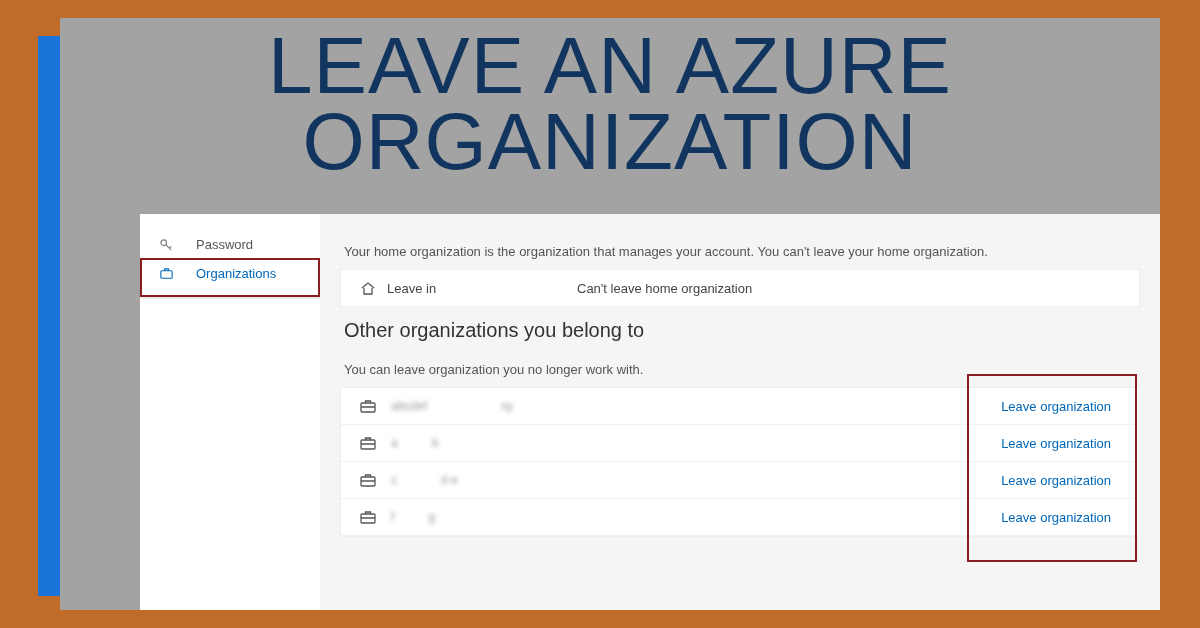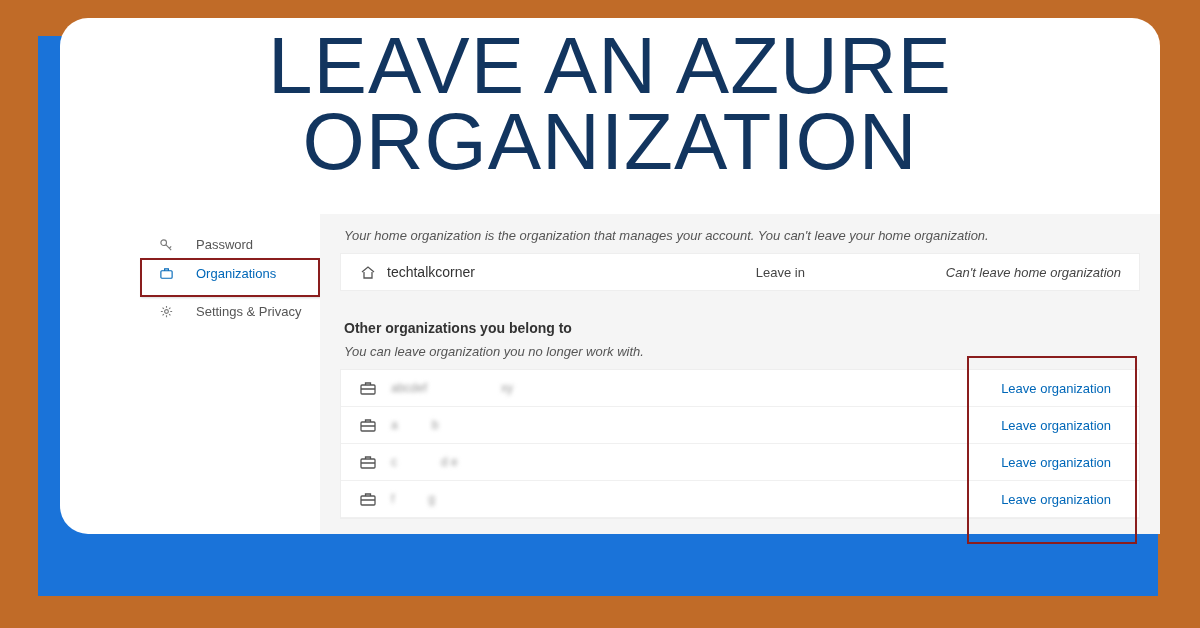--- a/index.html
+++ b/index.html
@@ -17,23 +17,22 @@
     top: 36px;
     width: 1120px;
     height: 560px;
     background: #1a73d9;
   }
   .white-card {
     position: absolute;
     left: 60px;
     top: 18px;
     width: 1100px;
-    height: 516px;
-    background: #ffffff;
-    border-radius: 28px;
+    height: 592px;
+    background: #a3a3a3;
   }
   .headline {
     font-family: "Arial Narrow", "Helvetica Neue Condensed", Arial, sans-serif;
     font-stretch: condensed;
     font-weight: 500;
     color: #12355f;
     text-align: center;
     letter-spacing: 1px;
     line-height: 0.95;
     font-size: 80px;
@@ -87,39 +86,38 @@
   .main {
     flex: 1;
     background: #f5f5f5;
     padding: 10px 20px 0 20px;
     font-size: 13px;
     color: #444;
   }
   .desc {
     color: #555;
     font-size: 13px;
-    margin: 4px 0 10px 4px;
-    font-style: italic;
+    margin: 20px 0 10px 4px;
   }
   .home-row {
     background: #fff;
     display: flex;
     align-items: center;
     padding: 10px 18px;
     gap: 10px;
     border: 1px solid #eee;
   }
   .home-row .org-name { flex: 1; font-size: 14px; color: #333; }
   .home-row .signed { width: 180px; color: #444; font-size: 13px; }
-  .home-row .cant { color: #444; font-size: 13px; font-style: italic; }
+  .home-row .cant { color: #444; font-size: 13px; }
   .section-title {
-    font-size: 14px;
+    font-size: 20px;
     color: #333;
-    margin: 29px 0 8px 4px;
-    font-weight: 700;
+    margin: 12px 0 8px 4px;
+    font-weight: 400;
   }
   .org-list { background: #fff; border: 1px solid #eee; position: relative; }
   .org-row {
     display: flex;
     align-items: center;
     padding: 10px 18px;
     border-bottom: 1px solid #f0f0f0;
     gap: 14px;
   }
   .org-row:last-child { border-bottom: none; }
@@ -173,41 +171,31 @@
       </div>
       <div class="side-item selected">
         <span class="side-icon">
           <svg viewBox="0 0 16 16" fill="none" stroke="#0067b8" stroke-width="1.2">
             <rect x="2" y="5" width="12" height="8" rx="1"></rect>
               <path d="M6 5 V3 h4 v2"></path>
           </svg>
         </span>
         <span>Organizations</span>
       </div>
-      <div class="side-item">
-        <span class="side-icon">
-          <svg viewBox="0 0 16 16" fill="none" stroke="#7a7a7a" stroke-width="1.2">
-            <circle cx="8" cy="8" r="2"></circle>
-            <path d="M8 2v2M8 12v2M2 8h2M12 8h2M3.8 3.8l1.4 1.4M10.8 10.8l1.4 1.4M3.8 12.2l1.4-1.4M10.8 5.2l1.4-1.4"></path>
-          </svg>
-        </span>
-        <span>Settings &amp; Privacy</span>
-      </div>
     </div>
 
     <div class="main">
       <div class="desc">Your home organization is the organization that manages your account. You can't leave your home organization.</div>
 
       <div class="home-row">
         <span class="briefcase-icon">
           <svg viewBox="0 0 18 16" fill="none" stroke="#555" stroke-width="1.3">
             <path d="M3 8 L9 3 L15 8 M5 8 v6 h8 v-6"></path>
           </svg>
         </span>
-        <span class="org-name">techtalkcorner</span>
         <span class="signed">Leave in</span>
         <span class="cant">Can't leave home organization</span>
       </div>
 
       <div class="section-title">Other organizations you belong to</div>
       <div class="desc">You can leave organization you no longer work with.</div>
 
       <div class="org-list">
         <div class="org-row">
           <span class="briefcase-icon">

